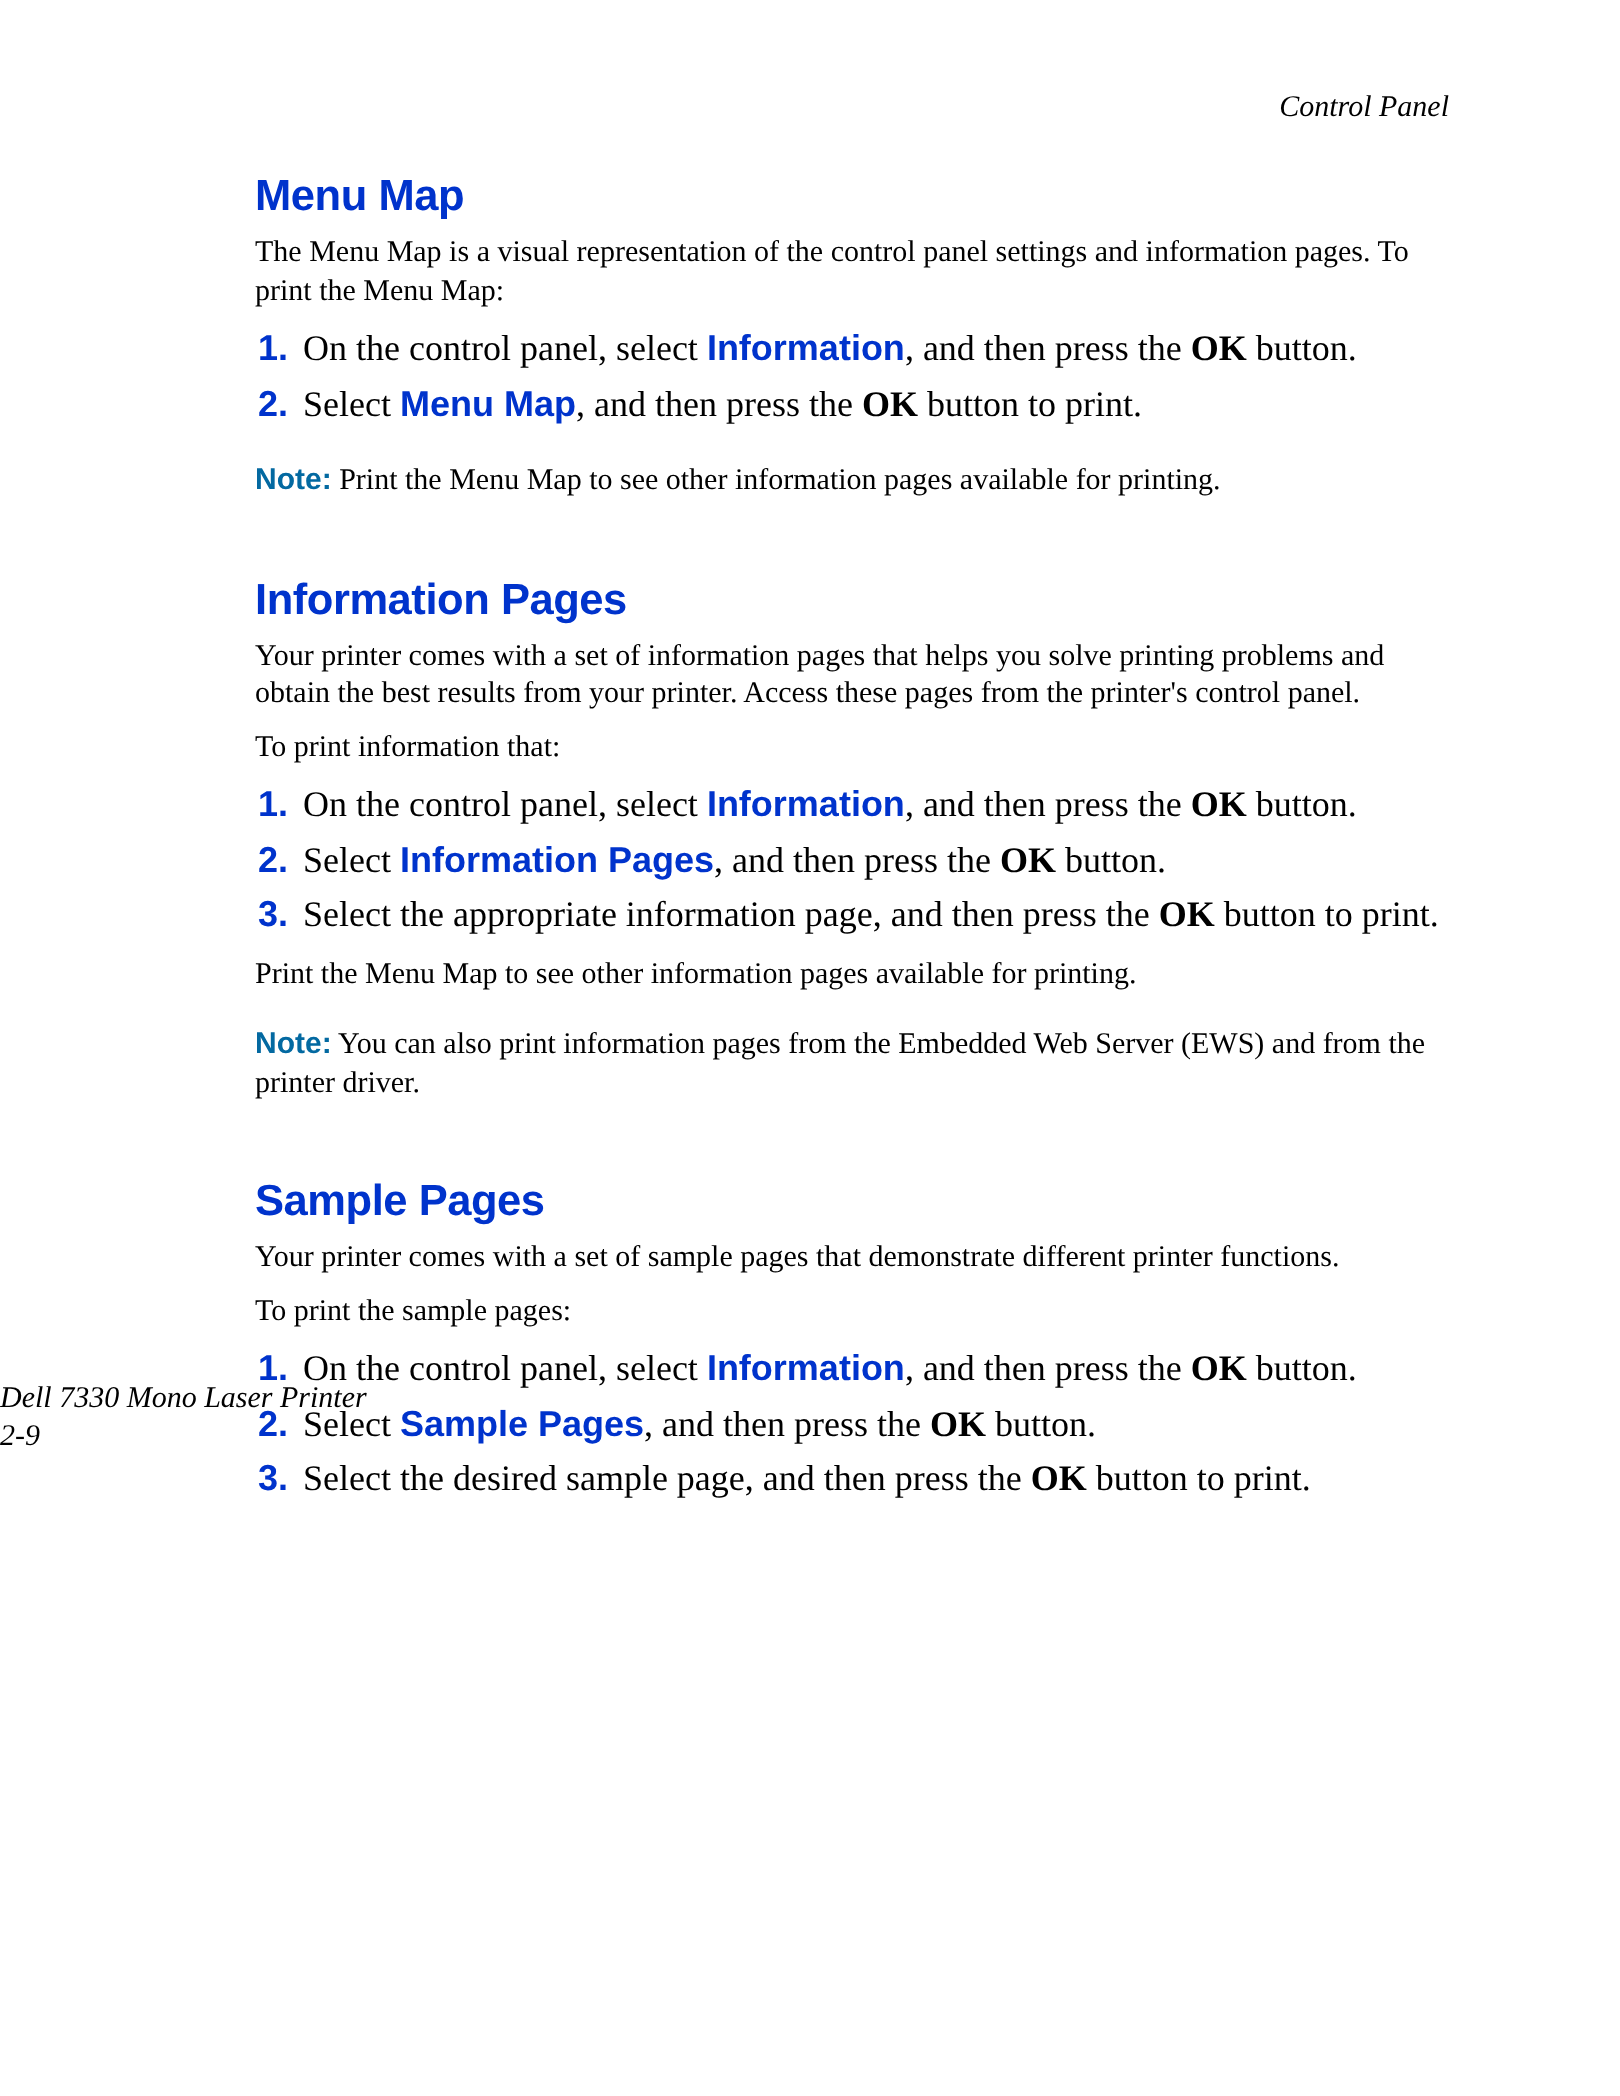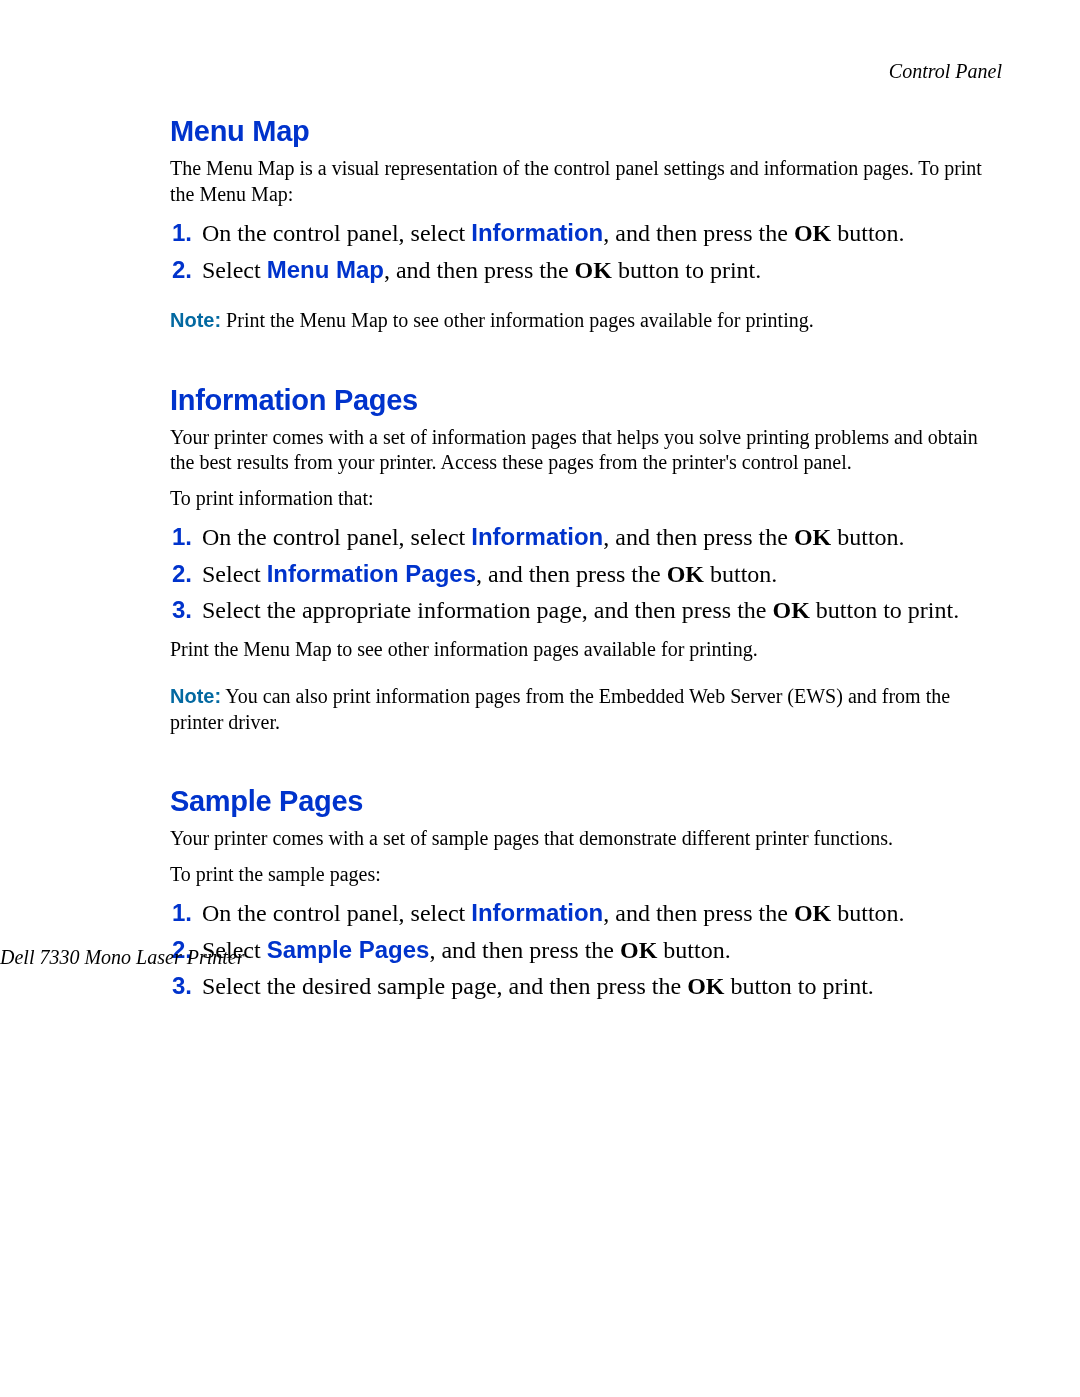--- a/index.html
+++ b/index.html
@@ -7,21 +7,21 @@
     padding: 0;
     background: #fff;
   }
   .page {
     width: 1080px;
     height: 1140px;
     position: relative;
     font-family: "Times New Roman", Times, serif;
     color: #000;
     box-sizing: border-box;
-    padding: 60px 78px 0 170px;
+    padding: 60px 114px 0 170px;
   }
   .running-head {
     text-align: right;
     font-style: italic;
     font-size: 20px;
     margin-bottom: 32px;
   }
   h2.section-heading {
     font-family: "Arial Narrow", Arial, Helvetica, sans-serif;
     font-stretch: condensed;
@@ -134,14 +134,15 @@
     <li>
       <span class="num">2.</span><span>Select </span><span class="blue-bold">Sample Pages</span><span>, and then press the </span><b>OK</b><span> button.</span>
     </li>
     <li>
       <span class="num">3.</span><span>Select the desired sample page, and then press the </span><b>OK</b><span> button to print.</span>
     </li>
   </ol>
 
   <div class="footer">
     <div>Dell 7330 Mono Laser Printer</div>
+    <div>2-9</div>
   </div>
 </div>
 
 </body></html>

